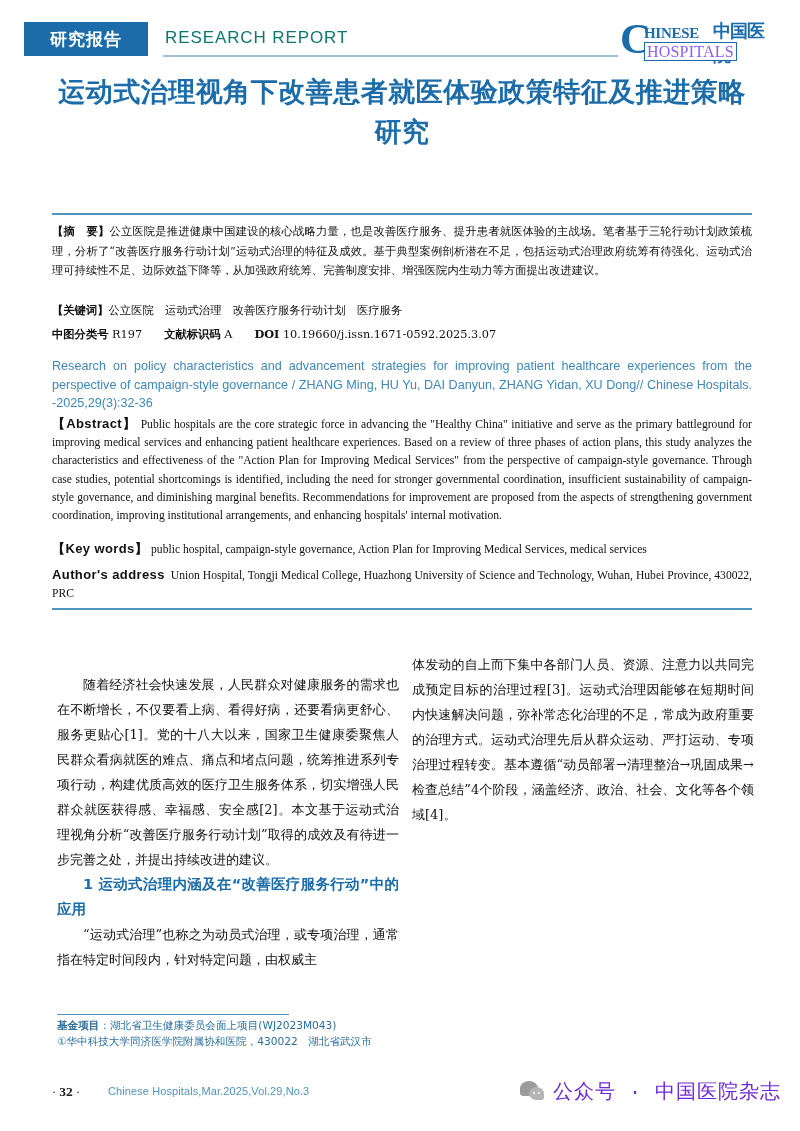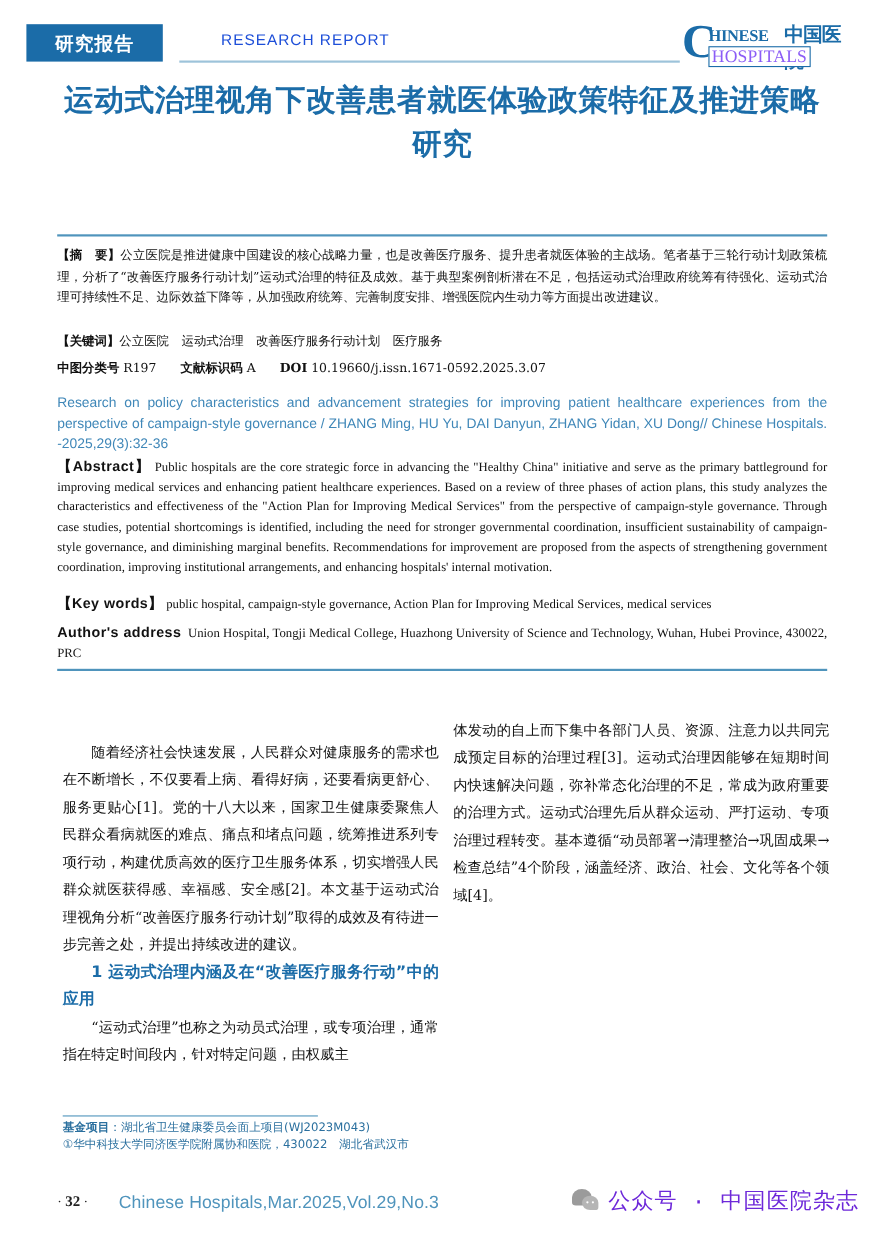--- a/index.html
+++ b/index.html
@@ -45,25 +45,24 @@
     letter-spacing: 1px;
     display: flex;
     align-items: center;
     justify-content: center;
   }
   .section-tag-en {
     position: absolute;
     left: 165px;
     top: 6px;
     font-family: "Liberation Sans", sans-serif;
-    font-size: 14px;
+    font-size: 17px;
     letter-spacing: 0.9px;
-    color: #1d4ed8;
+    color: #0f766e;
     white-space: nowrap;
-    margin-left: 36px;
   }
   .masthead-rule {
     position: absolute;
     left: 163px;
     top: 33px;
     width: 455px;
     height: 1.5px;
     background: #9dc3da;
   }
 
@@ -309,21 +308,21 @@
     font-family: Liberation Serif, serif;
     font-size: 12.5px;
     color: #222;
   }
   .page-no b { font-size: 13.5px; font-weight: bold; }
   .footer-journal {
     position: absolute;
     left: 108px;
     top: 3px;
     font-family: "Liberation Sans", sans-serif;
-    font-size: 16px;
+    font-size: 11px;
     color: #4f94bc;
     letter-spacing: 0.1px;
   }
   .wechat {
     position: absolute;
     left: 520px;
     top: -4px;
     display: flex;
     align-items: center;
     gap: 7px;

